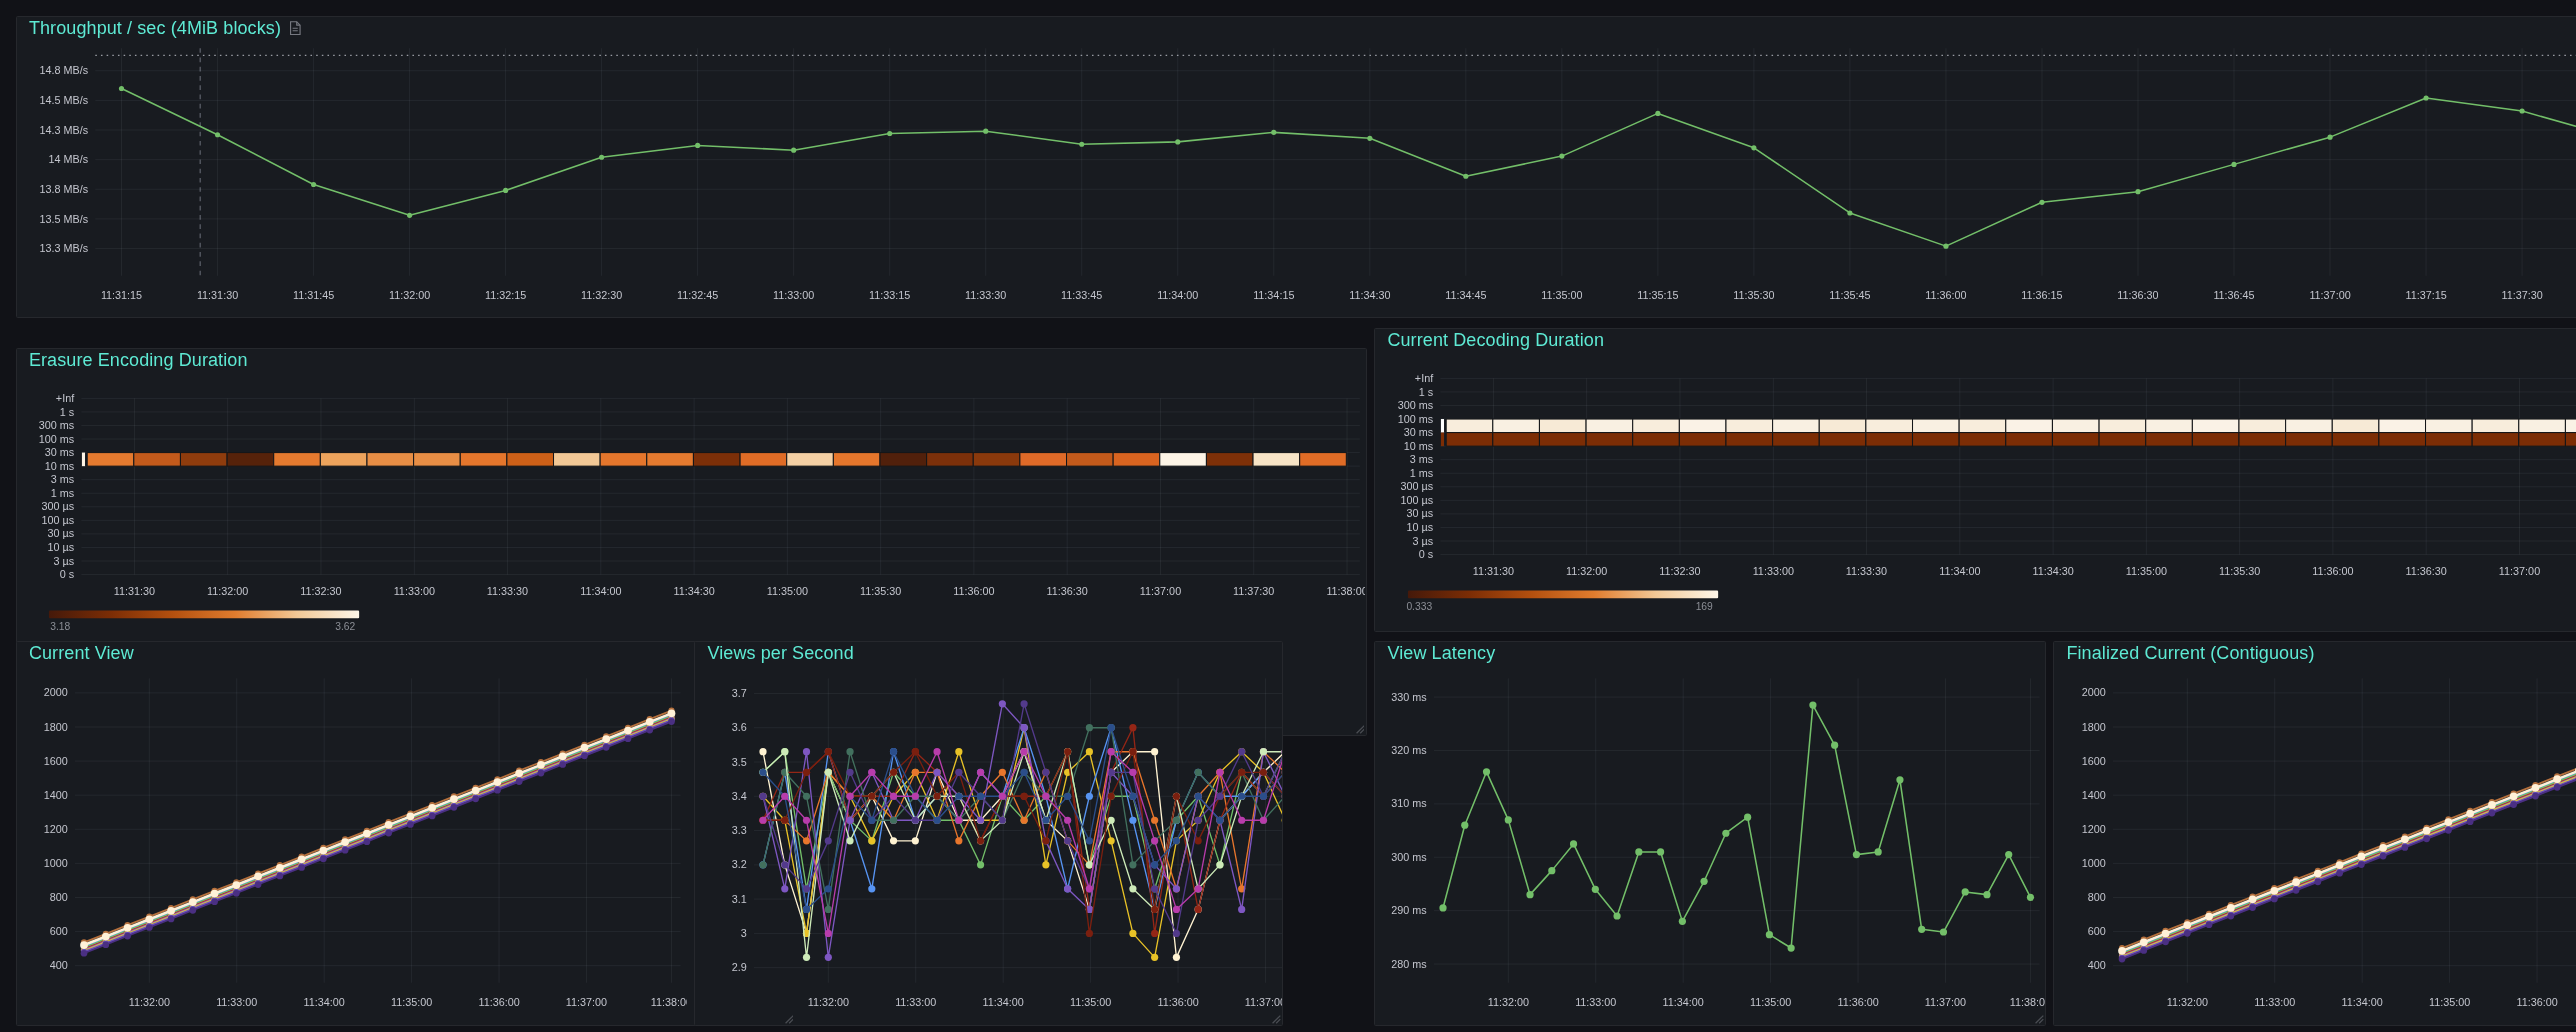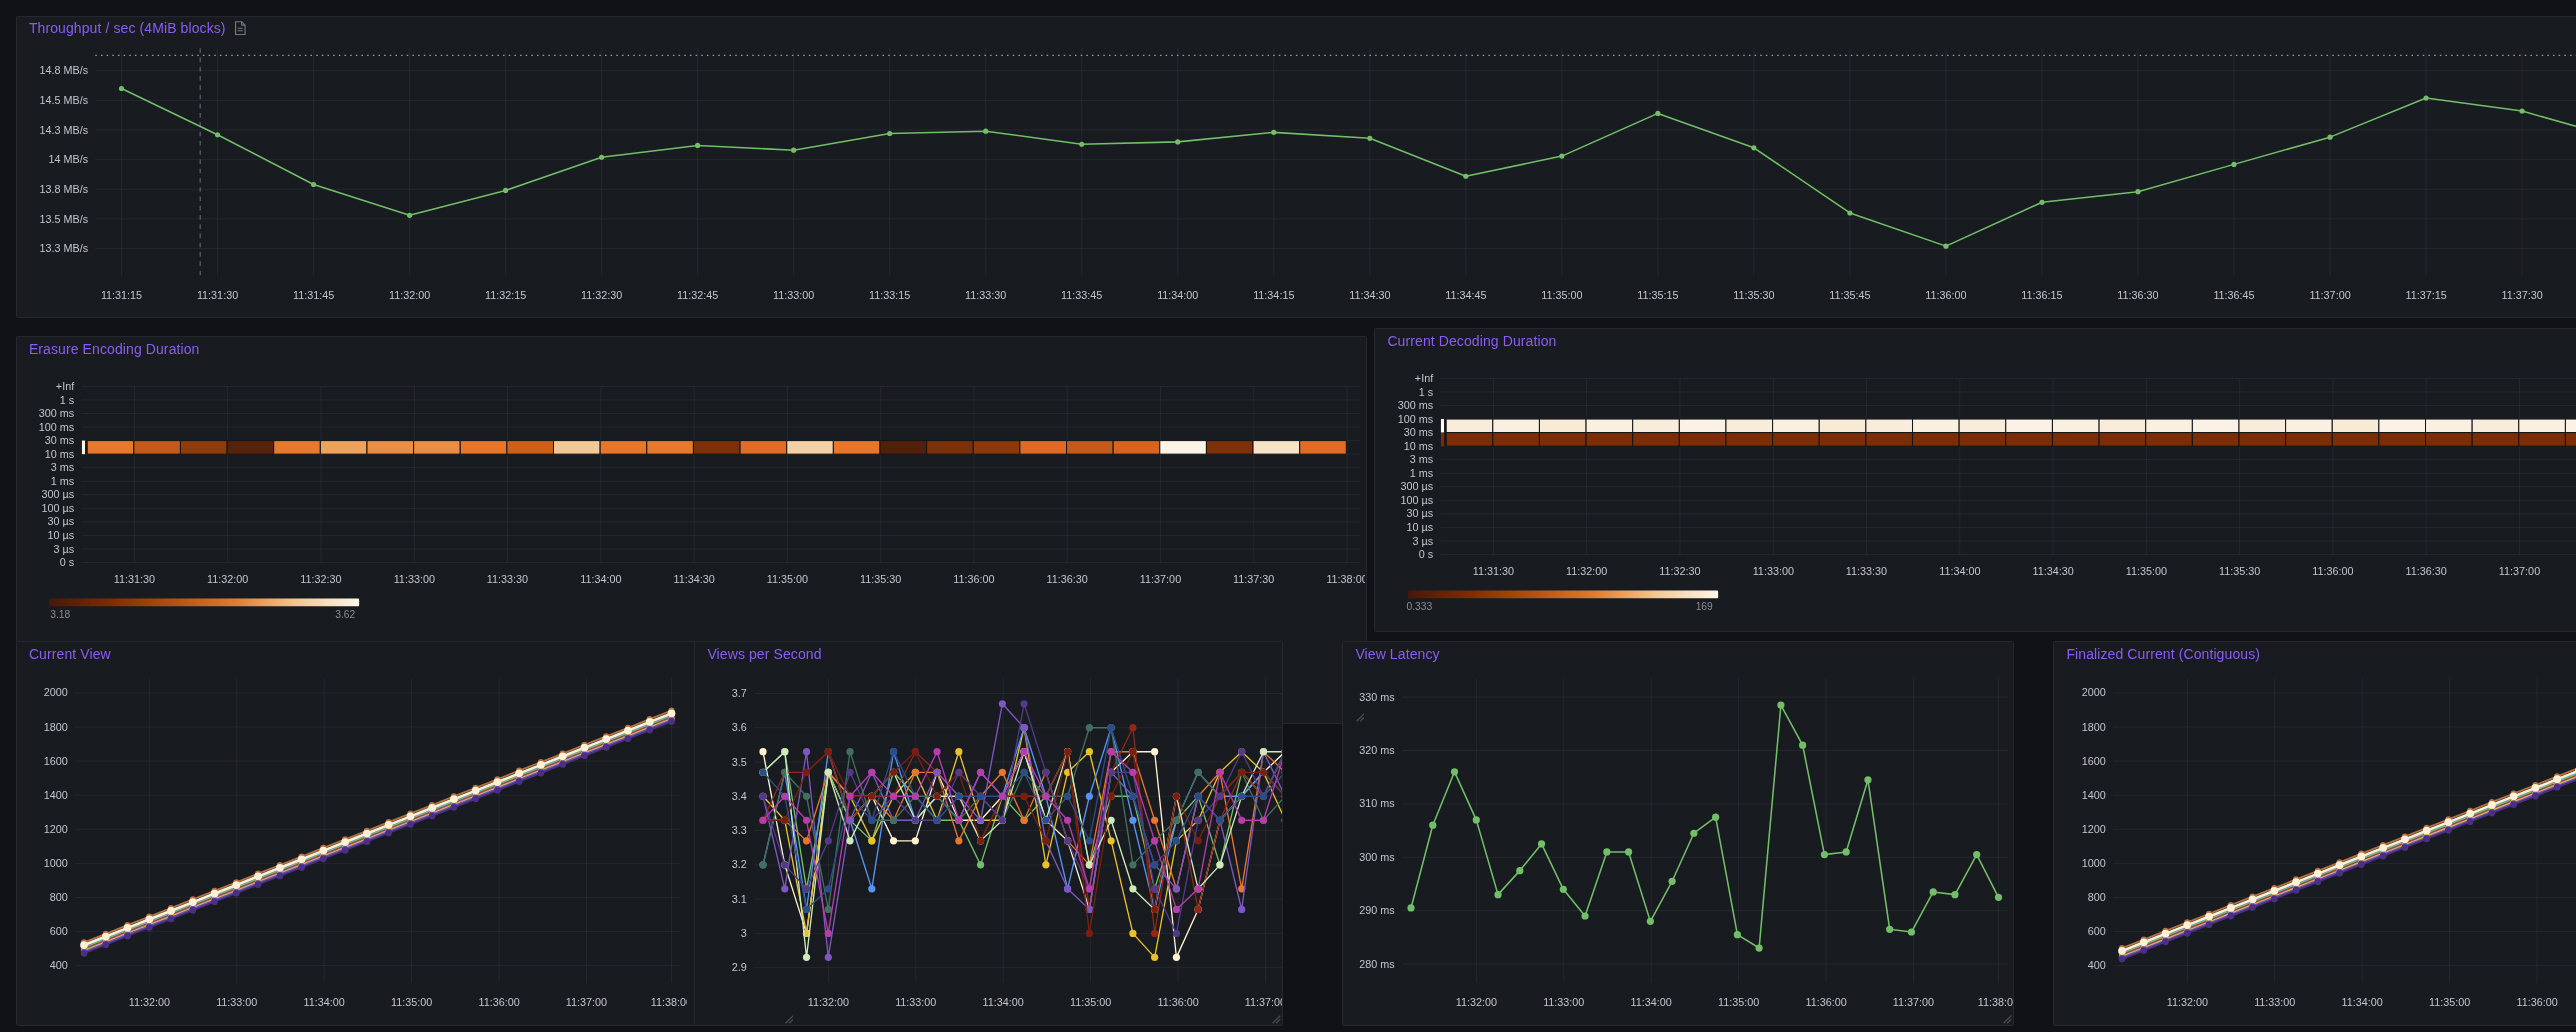--- a/index.html
+++ b/index.html
@@ -1,31 +1,31 @@
 <!DOCTYPE html>
 <html style="font-size:8.2px"><head>
 <meta charset="utf-8">
 <style>
   html,body{margin:0;padding:0;background:#111217;width:2740px;height:1032px;
     font-family:"Liberation Sans", sans-serif; overflow:hidden;}
   .dash{position:relative;width:2740px;height:1032px;background:#111217;}
   .panel{position:absolute;background:#181b20;border:0.5px solid #26282d;border-radius:1.5px;box-sizing:border-box;}
   .phead{position:absolute;top:0;left:0;right:0;height:23px;display:flex;align-items:center;
     padding-left:12.4px;gap:8.2px;z-index:2;}
-  .ptitle{font-size:14px;font-weight:500;color:#8b5cf6;letter-spacing:0.1px;white-space:nowrap;}
+  .ptitle{font-size:18px;font-weight:500;color:#5eead4;letter-spacing:0.1px;white-space:nowrap;}
   .desc-icon{display:inline-flex;opacity:.75;}
   .chart{position:absolute;left:0.5px;right:0.5px;top:23px;bottom:0.5px;overflow:hidden;}
   .chart svg{display:block;}
   .resize-handle{position:absolute;right:1.5px;bottom:1.5px;width:10.3px;height:10.3px;z-index:3;}
   #p-top{left:15.5px;top:15.5px;width:2709px;height:302px;}
-  #p-enc{left:15.5px;top:336px;width:1351px;height:388px;}
+  #p-enc{left:15.5px;top:348px;width:1351px;height:388px;}
   #p-dec{left:1374px;top:328px;width:1351px;height:304px;}
   #p-cv{left:15.5px;top:641px;width:780px;height:385px;}
   #p-vps{left:694px;top:641px;width:589px;height:385px;}
-  #p-vl{left:1342px;top:641px;width:672px;height:385px;}
+  #p-vl{left:1374px;top:641px;width:672px;height:385px;}
   #p-fh{left:2053px;top:641px;width:672px;height:385px;}
 </style>
 </head>
 <body>
 
 <div class="dash">
 
   <section class="panel" id="p-top">
     <header class="phead">
       <span class="ptitle">Throughput / sec (4MiB blocks)</span>

